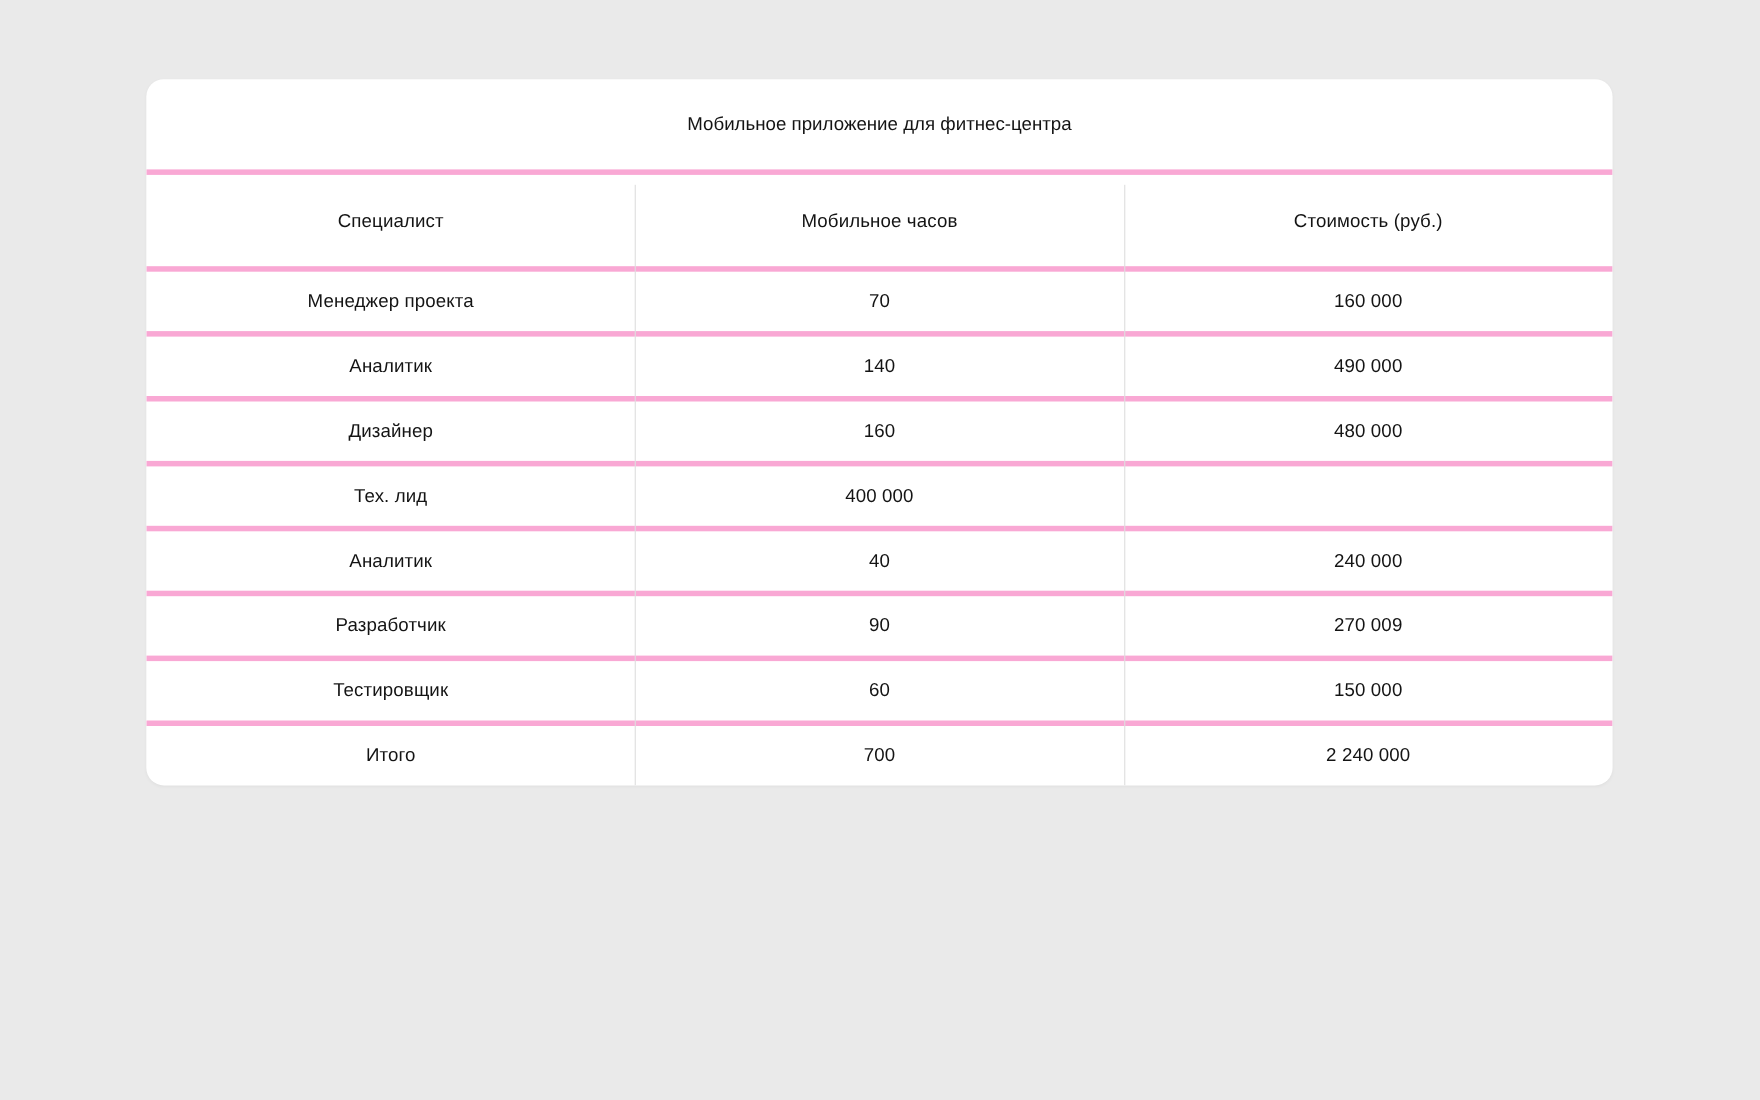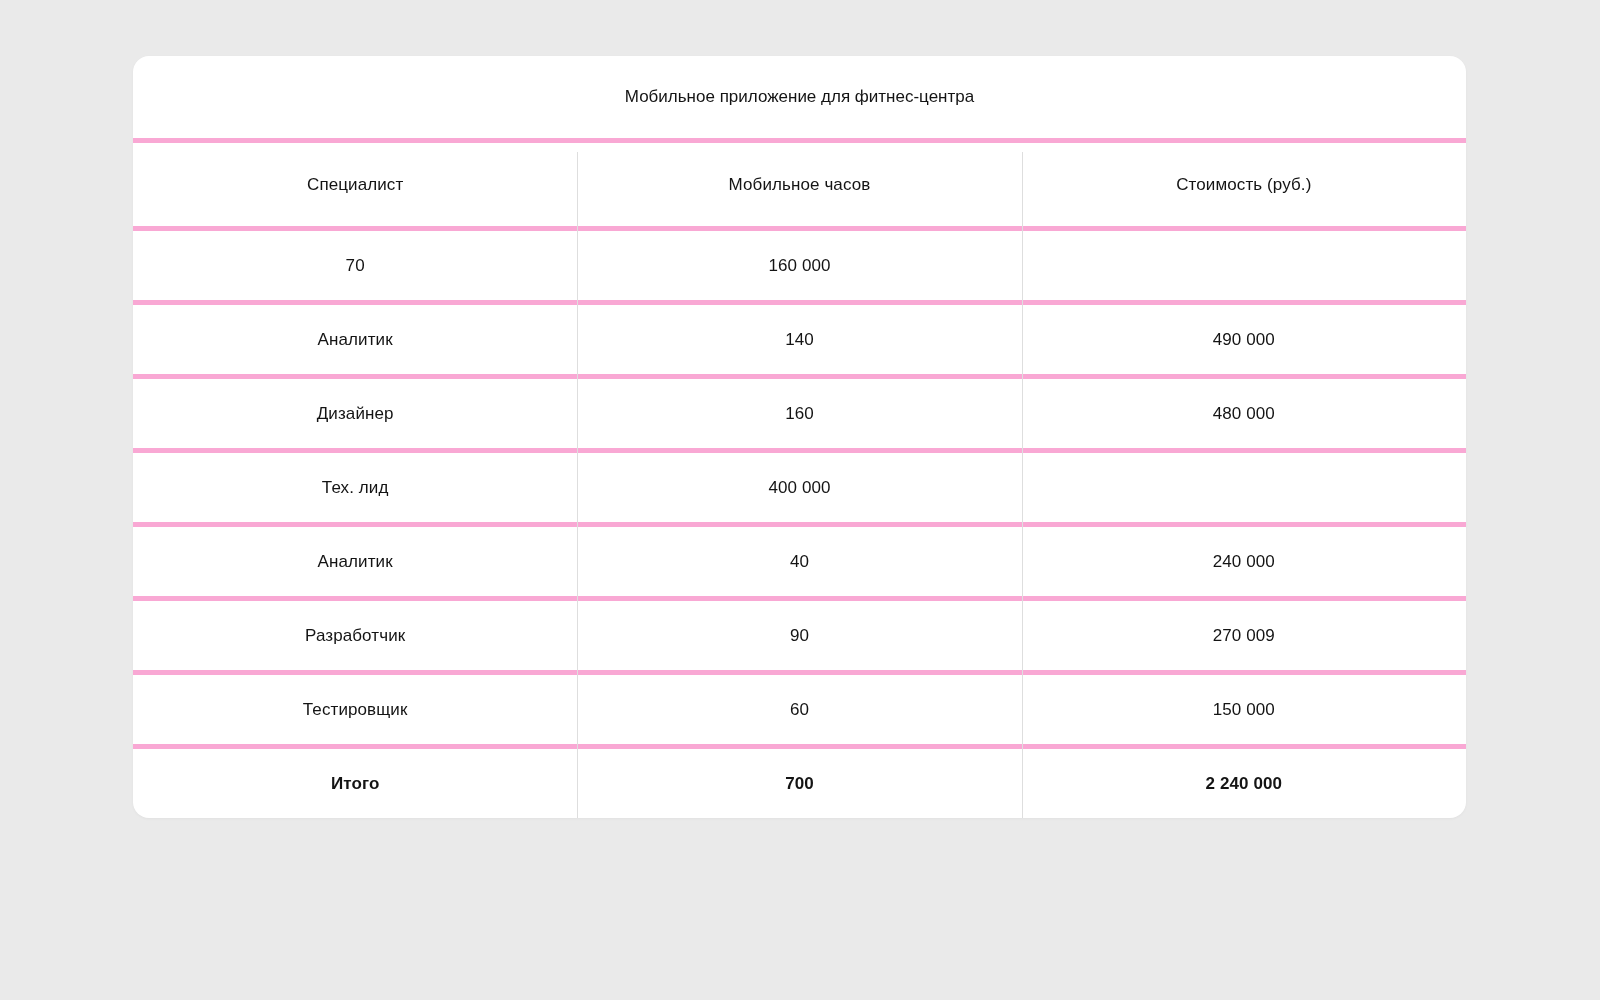--- a/index.html
+++ b/index.html
@@ -6,23 +6,23 @@
     margin: 0;
     padding: 0;
     width: 1600px;
     height: 1000px;
     background: #EAEAEA;
     font-family: "Liberation Sans", "DejaVu Sans", sans-serif;
   }
   .card {
     position: absolute;
     left: 133px;
-    top: 56px;
+    top: 72px;
     width: 1333px;
-    height: 762px;
+    height: 642px;
     background: #FFFFFF;
     border-radius: 16px;
     overflow: hidden;
     display: flex;
     flex-direction: column;
     box-shadow: 0 1px 3px rgba(0,0,0,0.04);
   }
   .title-row {
     height: 82px;
     flex: 0 0 82px;
@@ -50,21 +50,21 @@
     font-size: 17px;
     color: #141414;
     letter-spacing: 0.1px;
     white-space: pre;
   }
   .title-text {
     font-size: 17px;
     color: #141414;
   }
   .total-row .cell {
-    font-weight: bold;
+    font-weight: normal;
   }
   .vline {
     position: absolute;
     top: 96px;
     bottom: 0;
     width: 1px;
     background: #DEDEDE;
   }
   .vline-1 { left: 444px; }
   .vline-2 { left: 889px; }
@@ -78,20 +78,21 @@
     <span class="title-text">Мобильное приложение для фитнес-центра</span>
   </div>
 
   <div class="row header-row">
     <div class="cell">Специалист</div>
     <div class="cell">Мобильное часов</div>
     <div class="cell">Стоимость (руб.)</div>
   </div>
 
   <div class="row data-row">
+    <div class="cell">Менеджер проекта</div>
     <div class="cell">70</div>
     <div class="cell">160 000</div>
   </div>
 
   <div class="row data-row">
     <div class="cell">Аналитик</div>
     <div class="cell">140</div>
     <div class="cell">490 000</div>
   </div>
 

